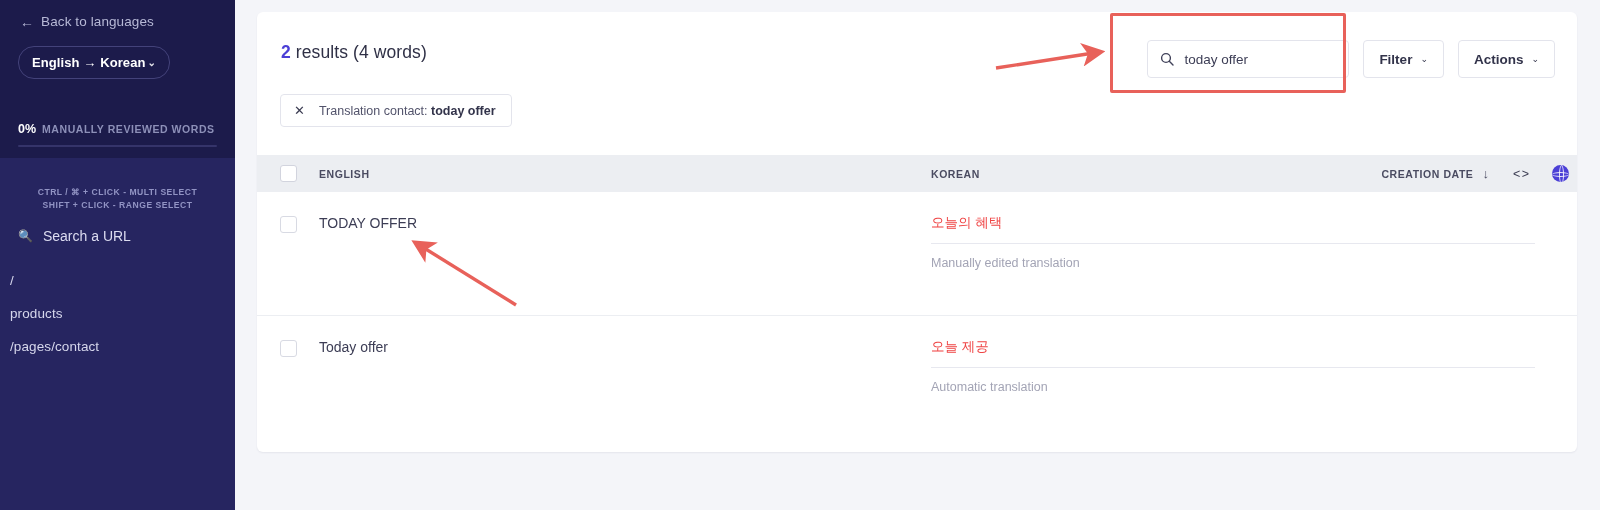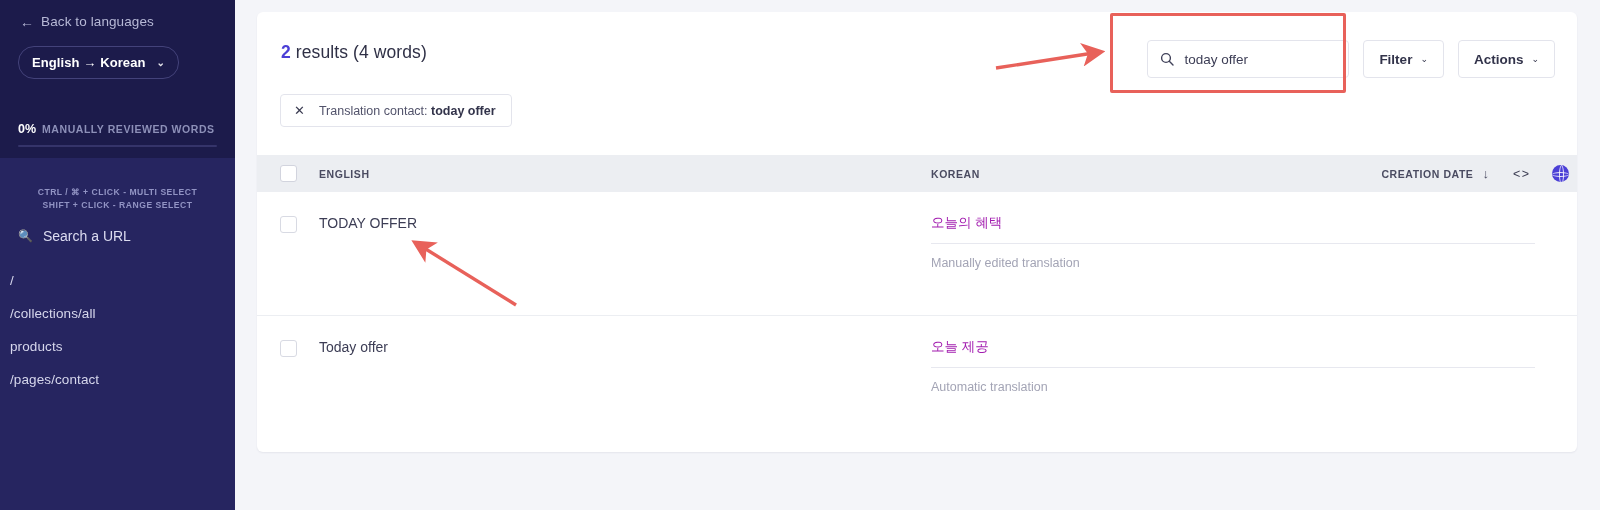--- a/index.html
+++ b/index.html
@@ -22,21 +22,21 @@
   }
   .sidebar-top { padding: 0 0 0 0; background: #1c1b4b; height: 158px; }
   .back-link {
     display: flex; align-items: center; gap: 7px;
     padding: 14px 0 0 20px;
     font-size: 13.5px; color: #b7b9d6; letter-spacing: .1px;
   }
   .back-arrow { font-size: 14px; line-height: 1; color: #b7b9d6; }
   .lang-pill {
     margin: 17px 0 0 18px;
-    display: inline-flex; align-items: center; gap: 11px;
+    display: inline-flex; align-items: center; gap: 2px;
     border: 1px solid #43427a;
     border-radius: 16px;
     padding: 8px 13px;
     font-size: 13px; font-weight: bold; color: #fff;
     background: transparent;
     letter-spacing: .1px;
   }
   .lang-caret { font-size: 10px; opacity: .9; }
   .reviewed-row {
     margin: 20px 0 0 18px;
@@ -166,21 +166,21 @@
   }
   .row:last-child { border-bottom: none; }
   .row-check { width: 62px; display: flex; justify-content: center; padding-top: 2px; }
   .row-chk {
     width: 17px; height: 17px; border: 1px solid #d8dae3;
     border-radius: 3px; background: #fff;
   }
   .cell-eng { flex: 0 0 612px; font-size: 14px; color: #3c3d55; padding-top: 1px; }
   .cell-kor { flex: 1 1 auto; padding-right: 42px; }
   .kor-text {
-    font-size: 13.5px; color: #a21caf;
+    font-size: 13.5px; color: #ef4444;
     padding-bottom: 11px;
     border-bottom: 1px solid #e7e8ef;
   }
   .kor-meta { font-size: 12.5px; color: #a3a4b5; padding-top: 12px; }
 
   
   .anno { position: absolute; pointer-events: none; }
   .red-box {
     left: 1110px; top: 13px; width: 236px; height: 80px;
     border: 3px solid #e8615a; border-radius: 2px;
@@ -220,21 +220,20 @@
         <div>SHIFT + CLICK - RANGE SELECT</div>
       </div>
 
       <div class="search-url">
         <span class="search-url-icon">🔍</span>
         <span>Search a URL</span>
       </div>
 
       <div class="url-list">
         <div class="url-item">/</div>
-        <div class="url-item">/collections/all</div>
         <div class="url-item active">products</div>
         <div class="url-item">/pages/contact</div>
       </div>
     </div>
   </div>
 
   <div class="main">
     <div class="card">
 
       <div class="card-head">

